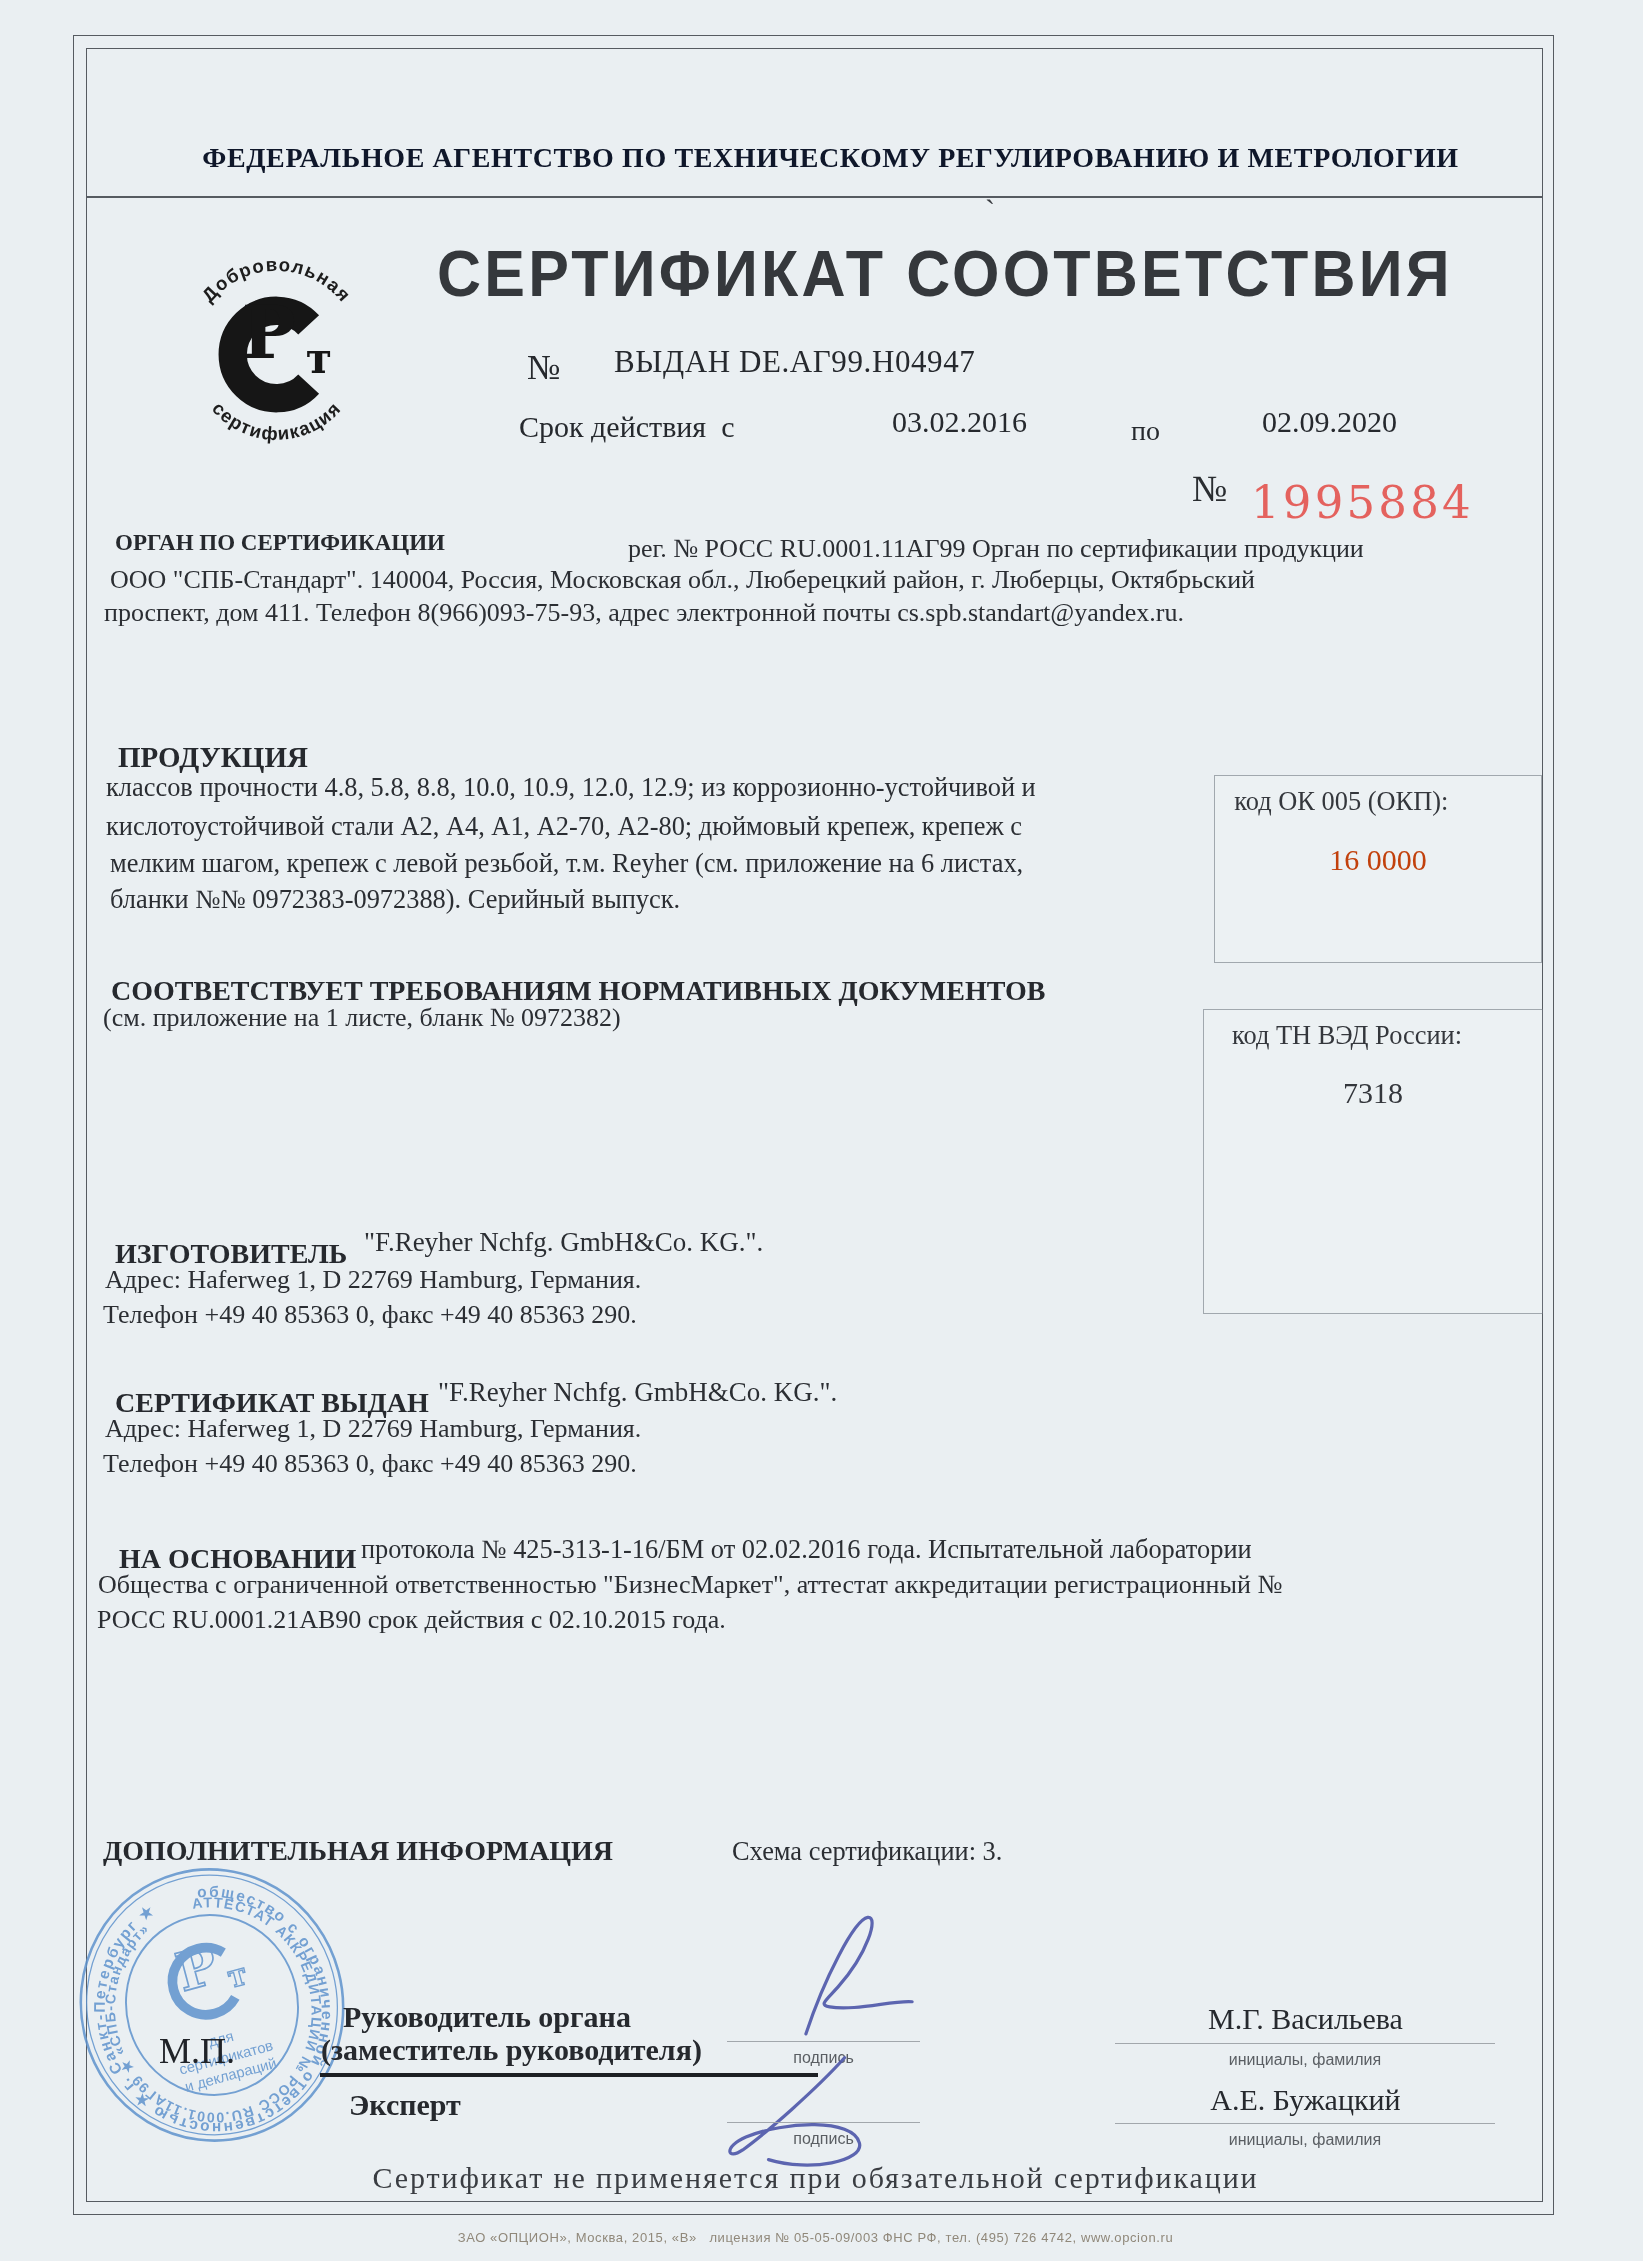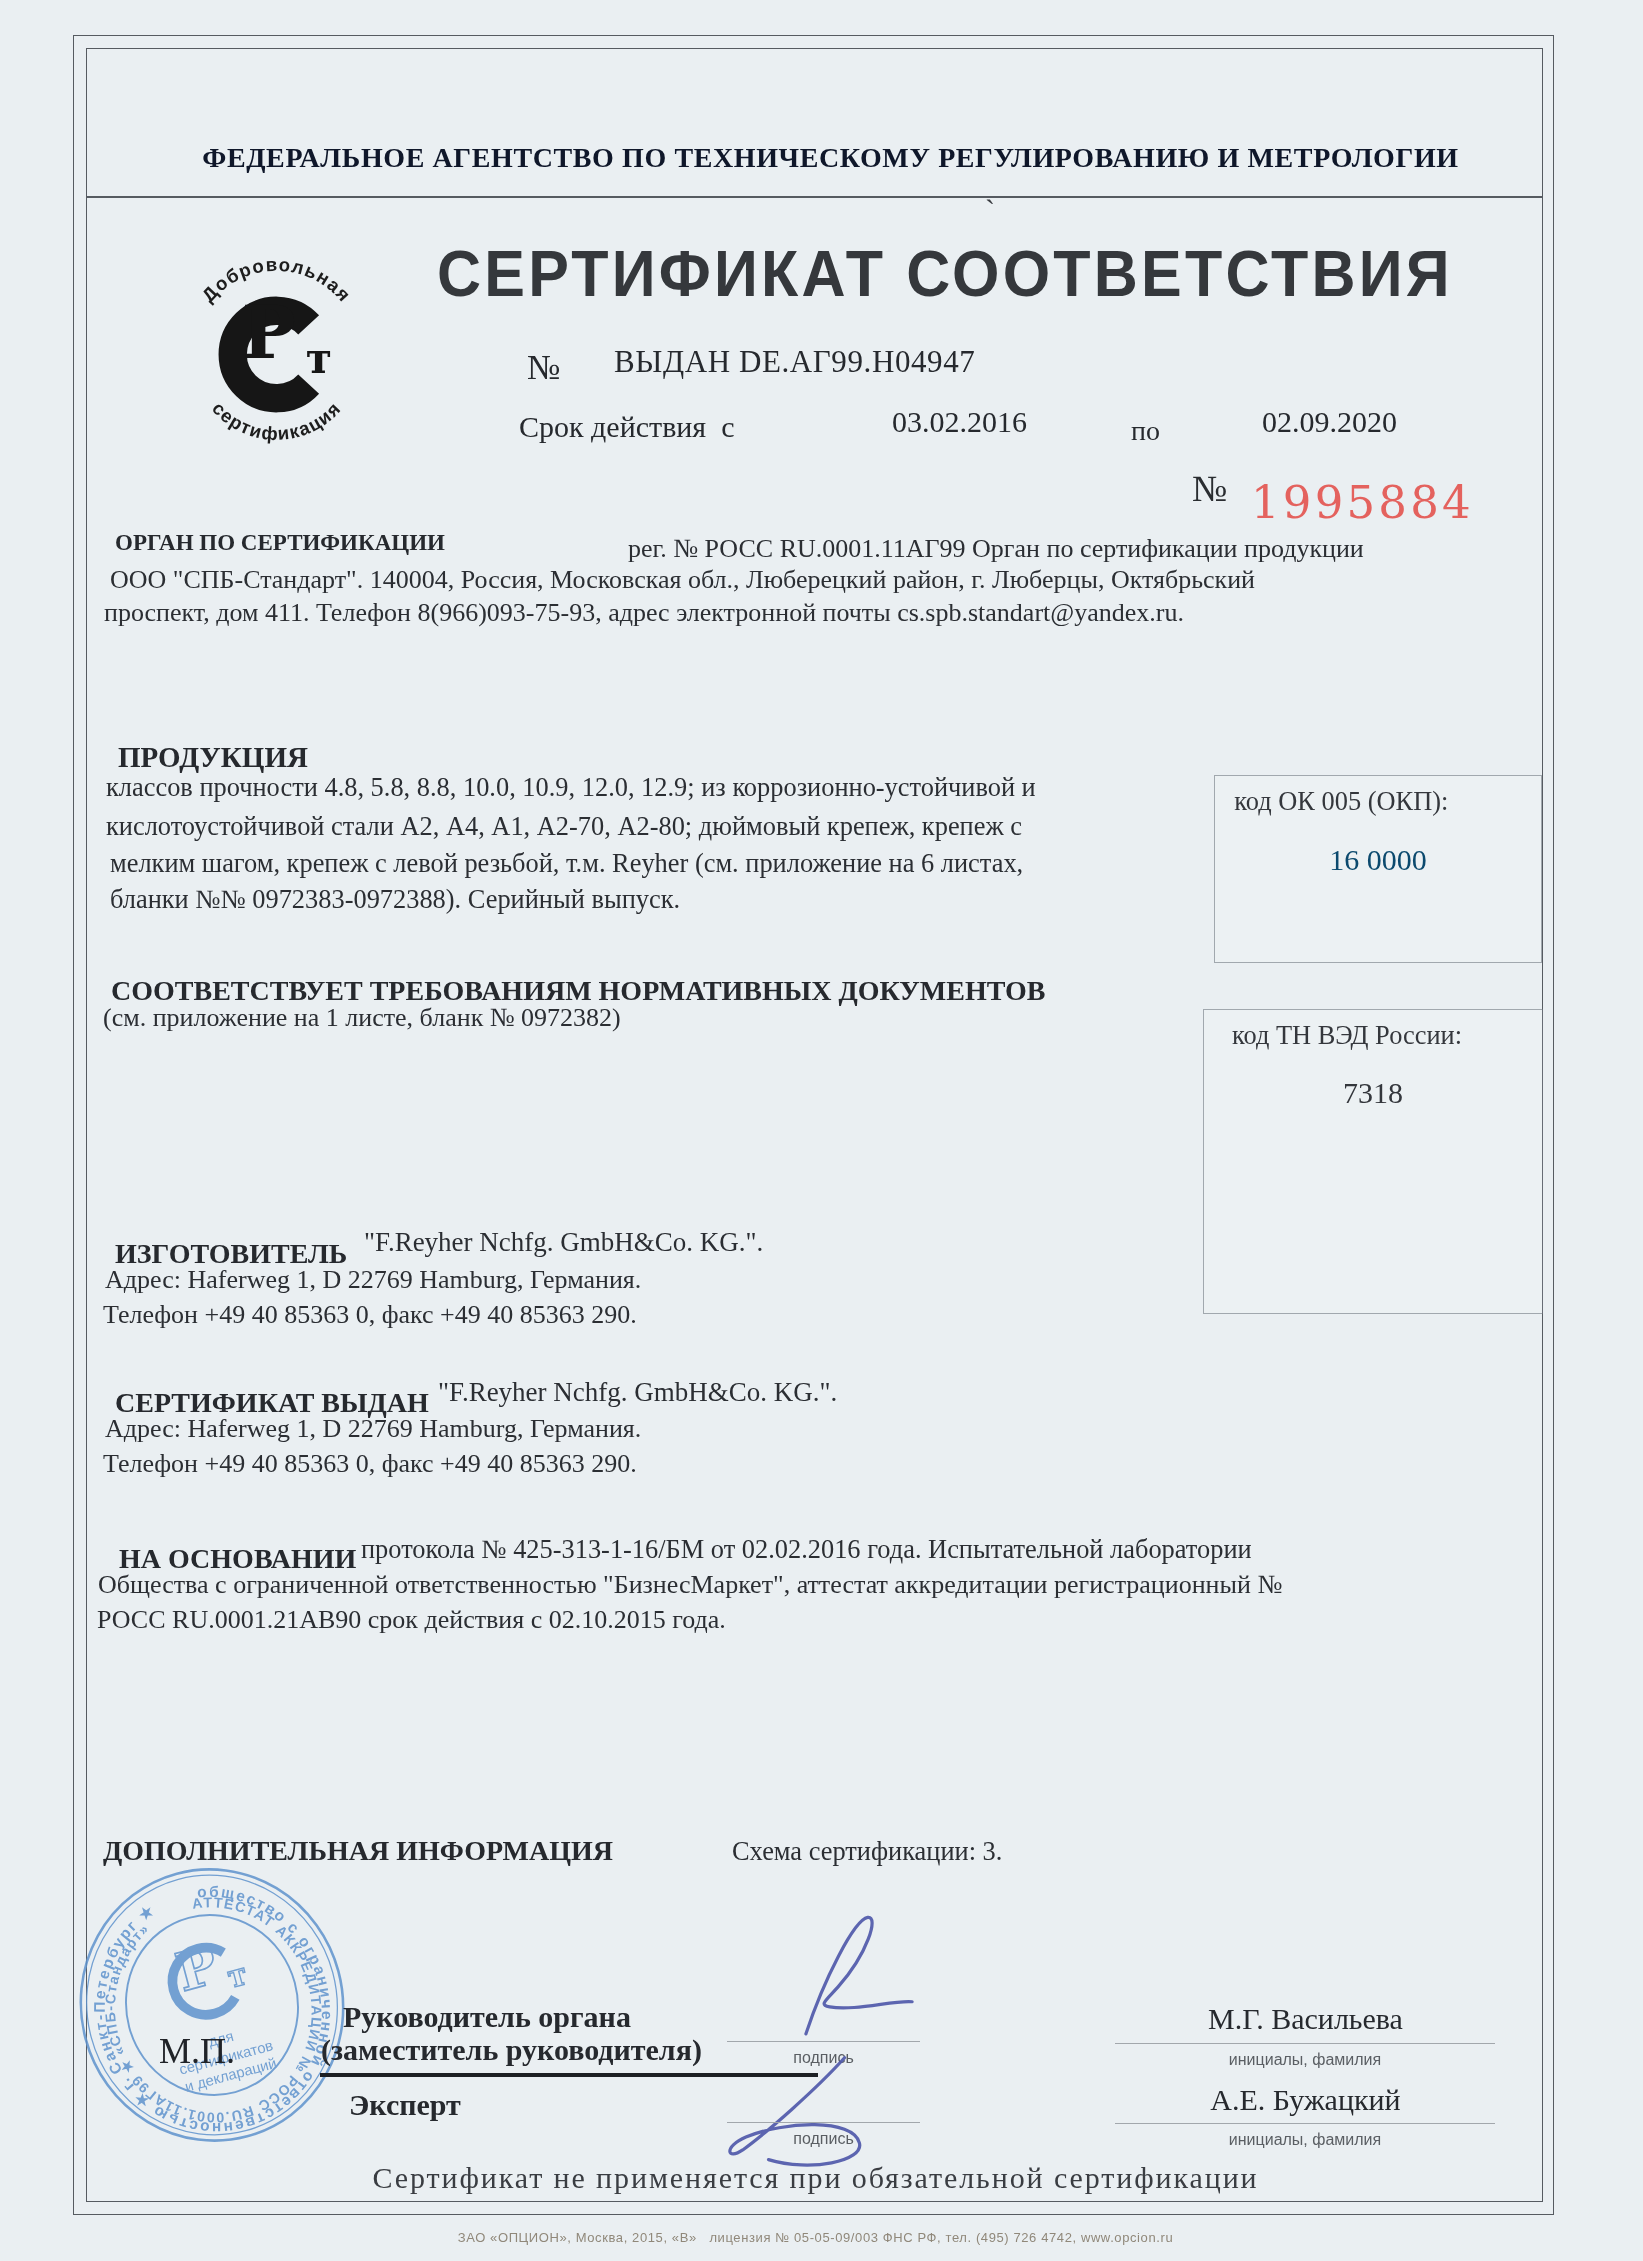--- a/index.html
+++ b/index.html
@@ -72,21 +72,21 @@
   <div class="abs body-t" style="left:104px;top:598px;font-size:26px;">проспект, дом 411. Телефон 8(966)093-75-93, адрес электронной почты cs.spb.standart@yandex.ru.</div>
 
   <div class="abs lbl" style="left:118px;top:741px;font-size:29px;">ПРОДУКЦИЯ</div>
   <div class="abs body-t" style="left:106px;top:772px;font-size:26.4px;">классов прочности 4.8, 5.8, 8.8, 10.0, 10.9, 12.0, 12.9; из коррозионно-устойчивой и</div>
   <div class="abs body-t" style="left:106px;top:811px;font-size:26.4px;">кислотоустойчивой стали А2, А4, А1, А2-70, А2-80; дюймовый крепеж, крепеж с</div>
   <div class="abs body-t" style="left:110px;top:848px;font-size:26.4px;">мелким шагом, крепеж с левой резьбой, т.м. Reyher (см. приложение на 6 листах,</div>
   <div class="abs body-t" style="left:110px;top:884px;font-size:26.4px;">бланки №№ 0972383-0972388). Серийный выпуск.</div>
 
   <div class="abs code-box" style="left:1214px;top:775px;width:326px;height:186px;">
     <div class="abs ser" style="left:19.3px;top:10.3px;font-size:26.4px;color:#34373c;">код ОК 005 (ОКП):</div>
-    <div class="abs ser ctr" style="left:0;top:67px;width:100%;font-size:30px;color:#0c4a6e;">16 0000</div>
+    <div class="abs ser ctr" style="left:0;top:67px;width:100%;font-size:30px;color:#c2410c;">16 0000</div>
   </div>
 
   <div class="abs lbl" style="left:111px;top:975px;font-size:28px;">СООТВЕТСТВУЕТ ТРЕБОВАНИЯМ НОРМАТИВНЫХ ДОКУМЕНТОВ</div>
   <div class="abs body-t" style="left:103px;top:1003px;font-size:26px;">(см. приложение на 1 листе, бланк № 0972382)</div>
 
   <div class="abs code-box" style="left:1203px;top:1009px;width:338px;height:303px;">
     <div class="abs ser" style="left:28px;top:10.3px;font-size:26.4px;color:#34373c;">код ТН ВЭД России:</div>
     <div class="abs ser ctr" style="left:0;top:66px;width:100%;font-size:30px;color:#34373c;">7318</div>
   </div>
 

